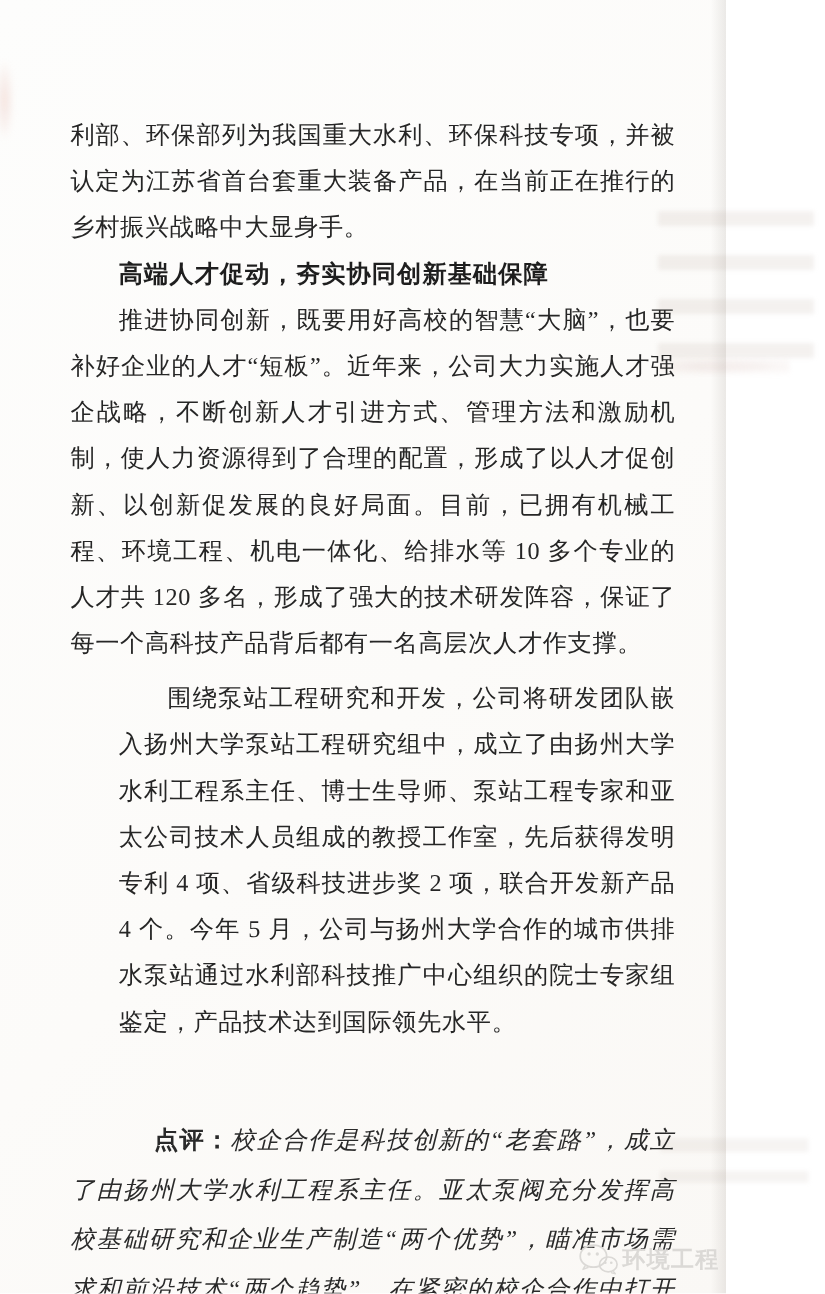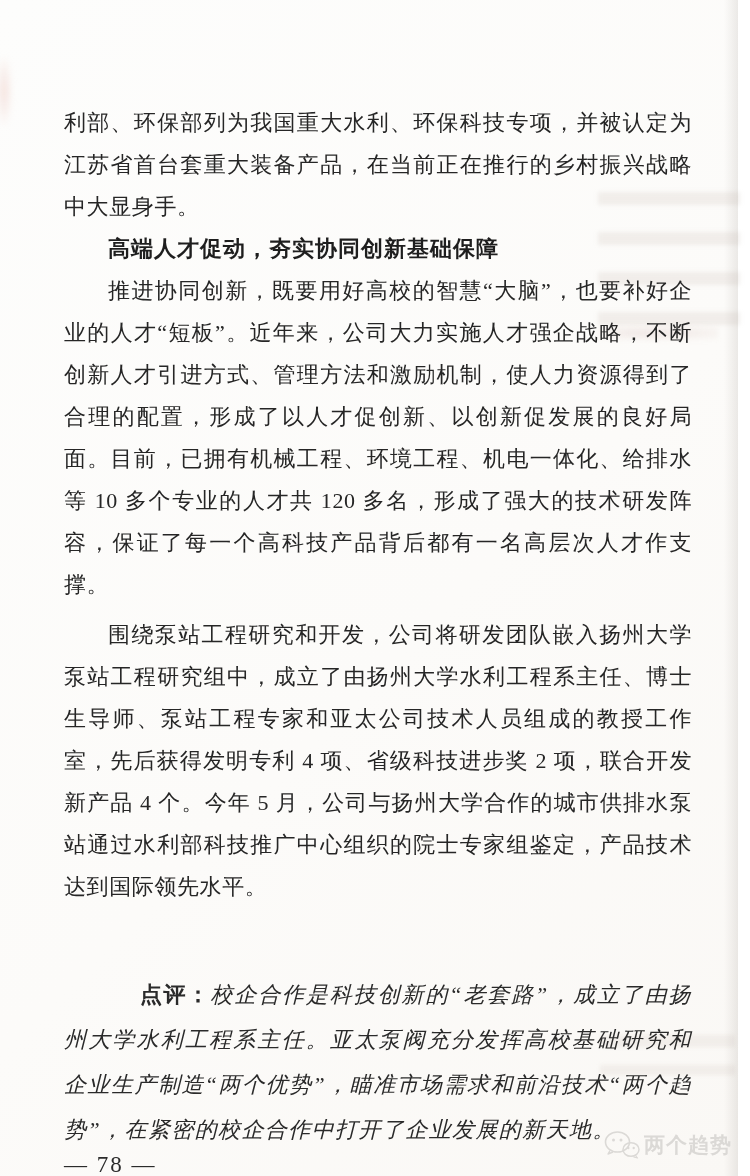--- a/index.html
+++ b/index.html
@@ -8,21 +8,21 @@
   }
   body {
     width: 750px;
     height: 1176px;
     overflow: hidden;
     font-family: "Liberation Serif", "DejaVu Serif", serif;
     background: #ffffff;
   }
   .page {
     position: relative;
-    width: 738px;
+    width: 660px;
     height: 1176px;
     background: linear-gradient(135deg, #fdfdfc 0%, #fcfbf9 55%, #faf8f5 100%);
     color: #262626;
     box-sizing: border-box;
   }
   .content {
     position: relative;
     box-sizing: border-box;
     padding: 102px 46px 0 64px;
     z-index: 2;
@@ -44,20 +44,21 @@
     font-family: "Liberation Sans", "DejaVu Sans", sans-serif;
     font-size: 22px;
     line-height: 42px;
     font-weight: 700;
     letter-spacing: 1px;
     text-indent: 2em;
     color: #1e1e1e;
   }
   .para-research {
     margin-top: 8px;
+    margin-left: 44px;
   }
   .comment-para {
     margin: 64px 0 0 0;
     font-size: 22px;
     line-height: 45px;
     letter-spacing: 1.4px;
     text-align: justify;
     text-justify: inter-character;
     text-indent: 2em;
     font-style: italic;
@@ -176,21 +177,21 @@
         <ellipse cx="13.5" cy="12" rx="12" ry="10" stroke="#dbd9d6" stroke-width="1.6"></ellipse>
         <circle cx="9.5" cy="10" r="1.5" fill="#dbd9d6"></circle>
         <circle cx="17" cy="10" r="1.5" fill="#dbd9d6"></circle>
         <path d="M6 20.5 L4 24 L9 22" stroke="#dbd9d6" stroke-width="1.4" fill="none" stroke-linejoin="round"></path>
         <ellipse cx="27" cy="19.5" rx="8" ry="6.8" stroke="#dbd9d6" stroke-width="1.5"></ellipse>
         <circle cx="24.3" cy="18" r="1.2" fill="#dbd9d6"></circle>
         <circle cx="29.7" cy="18" r="1.2" fill="#dbd9d6"></circle>
         <path d="M31.5 25.5 L33.5 28 L29.5 27" stroke="#dbd9d6" stroke-width="1.2" fill="none" stroke-linejoin="round"></path>
       </svg>
     </span>
-    <span class="watermark-label">两个趋势</span>
+    <span class="watermark-label">环境工程</span>
   </div>
 
   <div class="ghost ghost-text-upper"></div>
   <div class="ghost ghost-mid-dots"></div>
   <div class="ghost ghost-text-lower"></div>
   <div class="ghost ghost-pink-edge"></div>
   <div class="shade-right"></div>
 
 </div>
 

